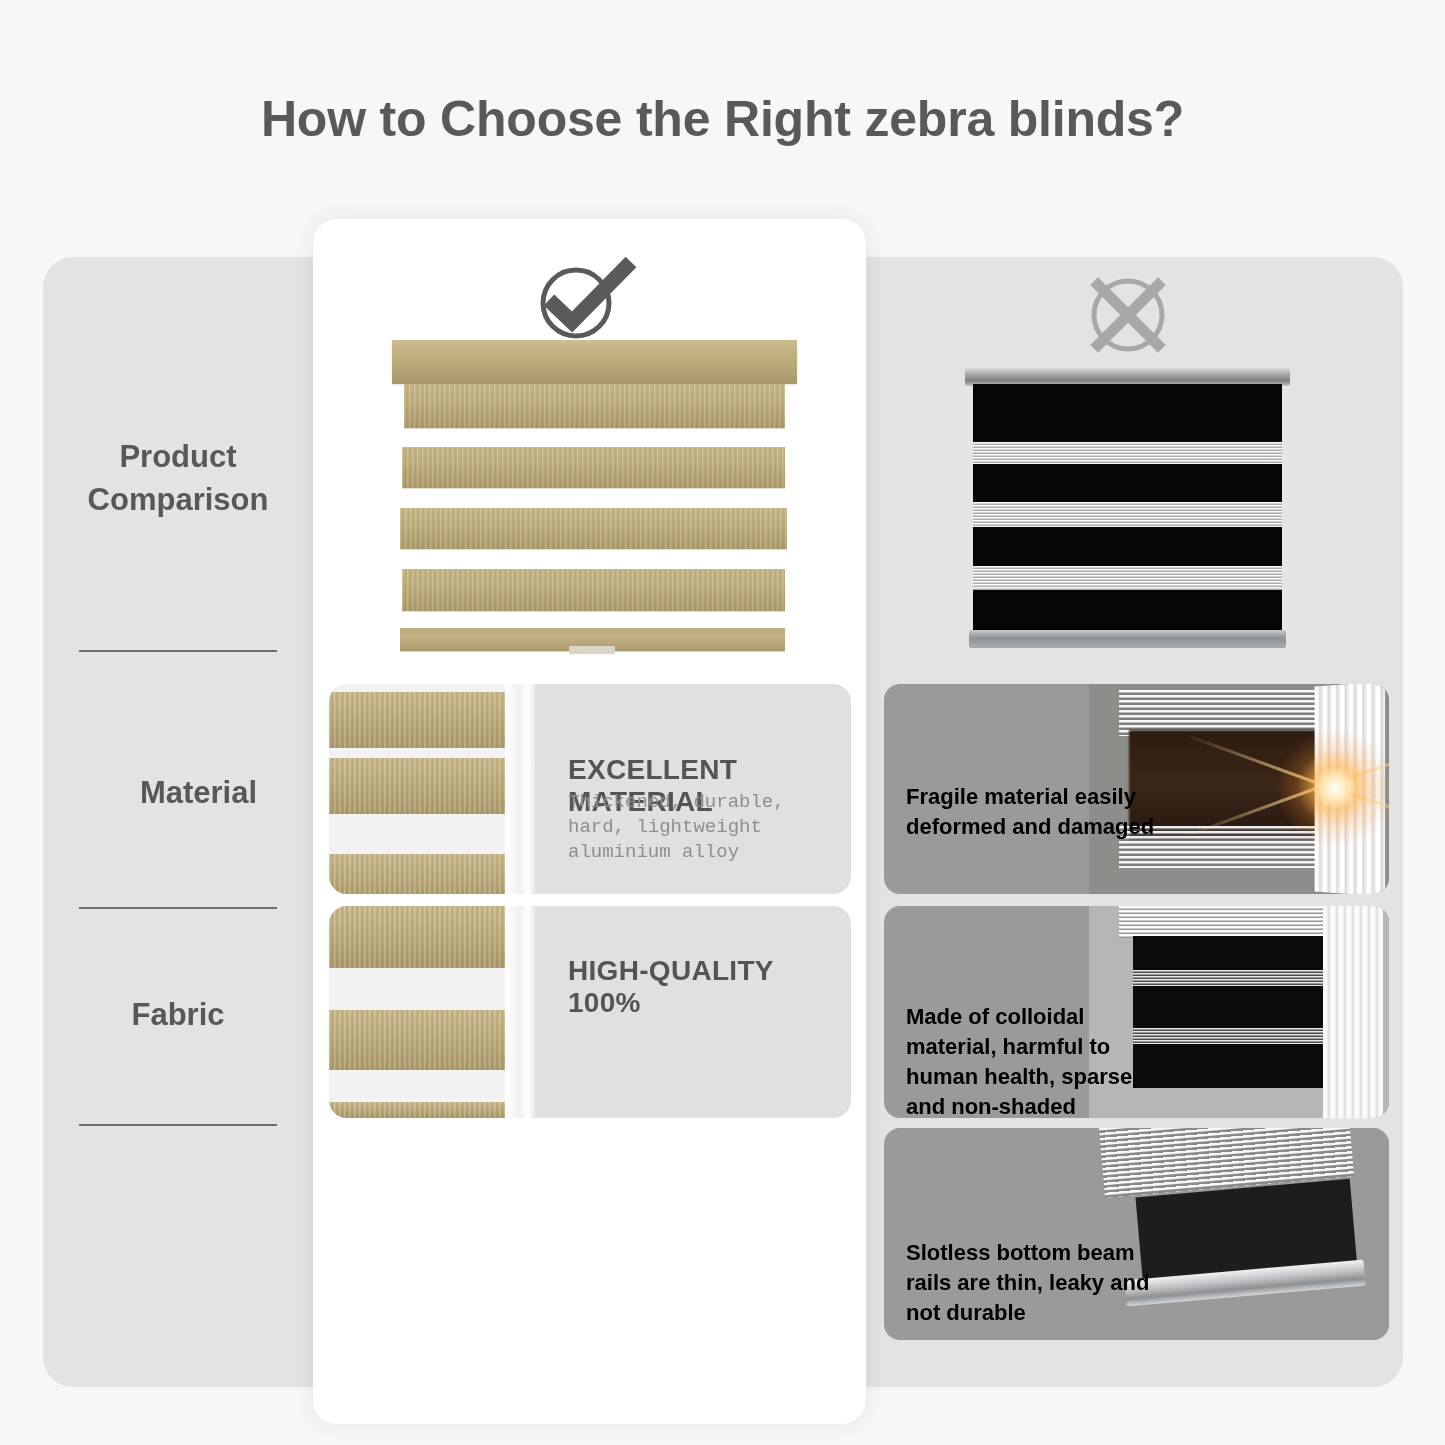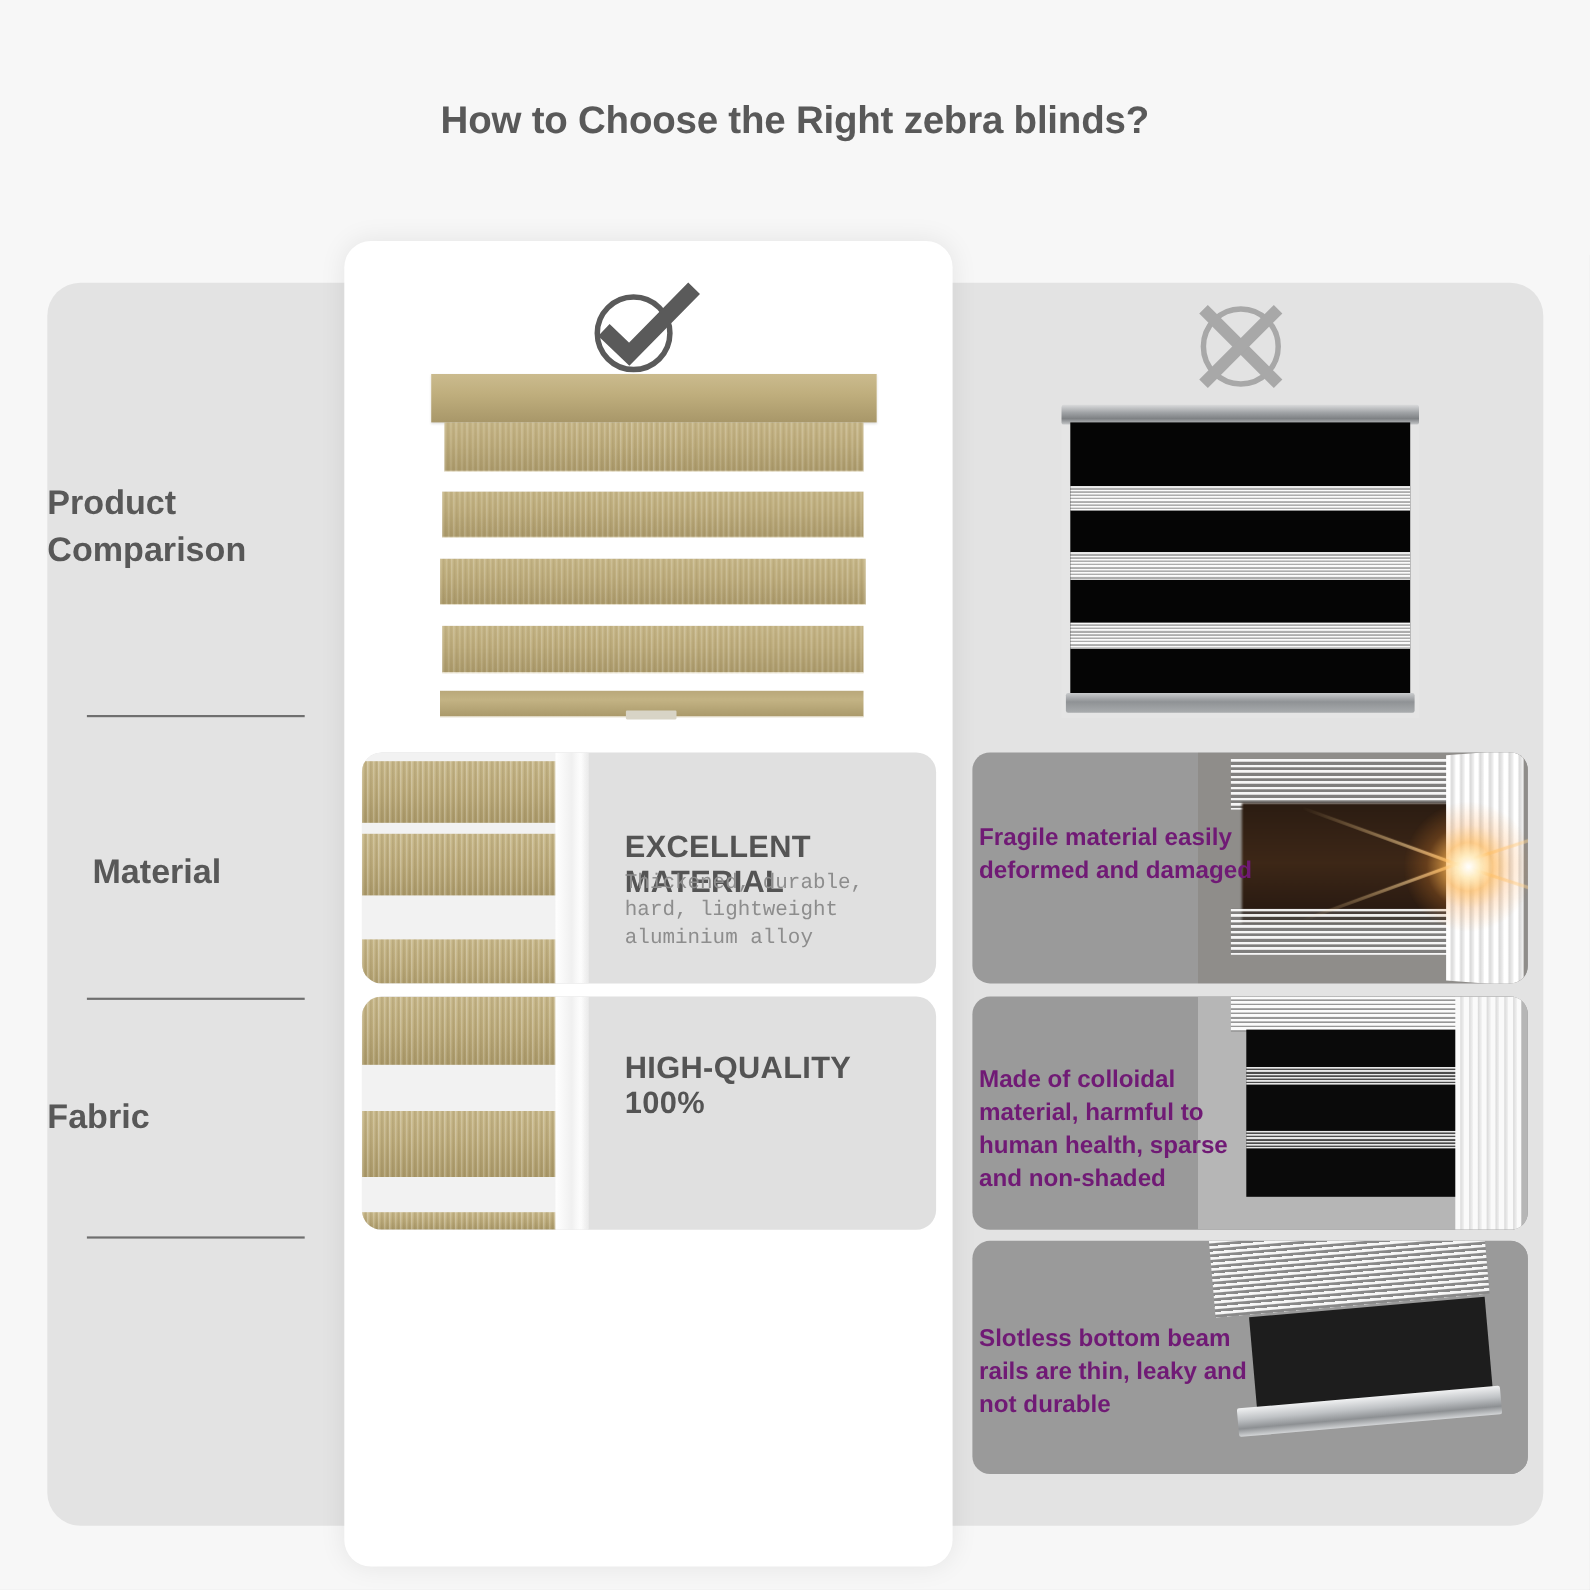--- a/index.html
+++ b/index.html
@@ -19,21 +19,21 @@
     background: #f7f7f7;
   }
 
   
   .page-title {
     position: absolute;
     top: 90px;
     left: 0;
     width: 1445px;
     text-align: center;
-    font-size: 35px;
+    font-size: 50px;
     font-weight: bold;
     color: #595959;
     letter-spacing: -0.2px;
   }
 
   
   .gray-panel {
     position: absolute;
     top: 257px;
     left: 43px;
@@ -60,21 +60,21 @@
     position: absolute;
     left: 43px;
     top: 257px;
     width: 270px;
     height: 1130px;
     z-index: 6;
   }
   .row-label {
     position: absolute;
     width: 270px;
-    text-align: left;
+    text-align: center;
     font-size: 31px;
     font-weight: bold;
     color: #585858;
     line-height: 43px;
   }
   .row-label.r0 { top: 178px; }
   .row-label.r1 { top: 514px; padding-left: 41px; }
   .row-label.r2 { top: 736px; }
   .row-label.r3 { top: 935px; }
 
@@ -264,24 +264,25 @@
     background: #9a9a9a;
     border-radius: 16px;
     overflow: hidden;
     z-index: 6;
   }
   .card-bad.b1 { top: 684px; height: 210px; }
   .card-bad.b2 { top: 906px; height: 212px; }
   .card-bad.b3 { top: 1128px; height: 212px; }
 
   .cb-text {
-    position: absolute; left: 6px;
+    position: absolute; left: 22px;
     width: 260px;
-    font-size: 22px; font-weight: bold; color: #701a75;
+    font-size: 22px; font-weight: bold; color: #000000;
     line-height: 30px;
+    margin-top: 36px;
   }
   .b1 .cb-text { top: 62px; }
   .b2 .cb-text { top: 60px; }
   .b3 .cb-text { top: 74px; }
 
   .cb-img { position: absolute; right: 0; top: 0; width: 300px; height: 100%; overflow: hidden; }
 
   
   .sunphoto { position: absolute; inset: 0; background: #8f8d8a; }
   .sp-dark {

